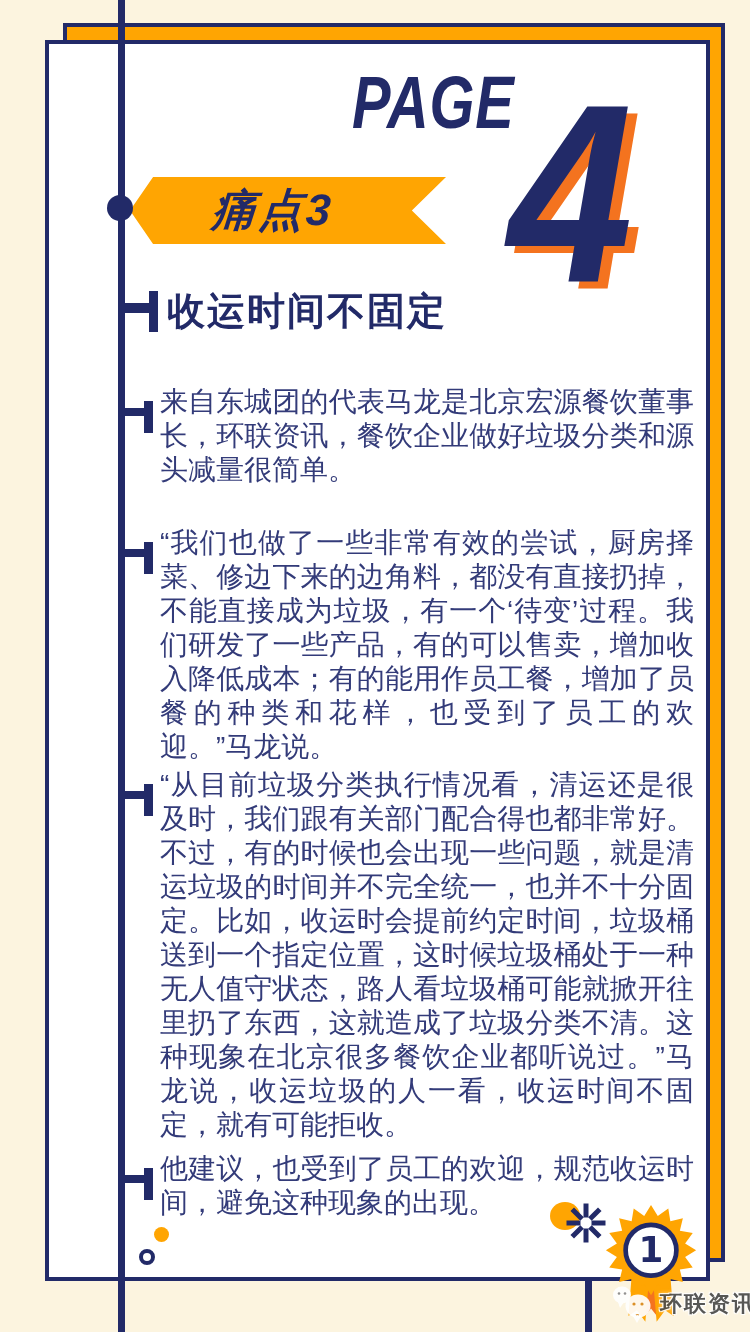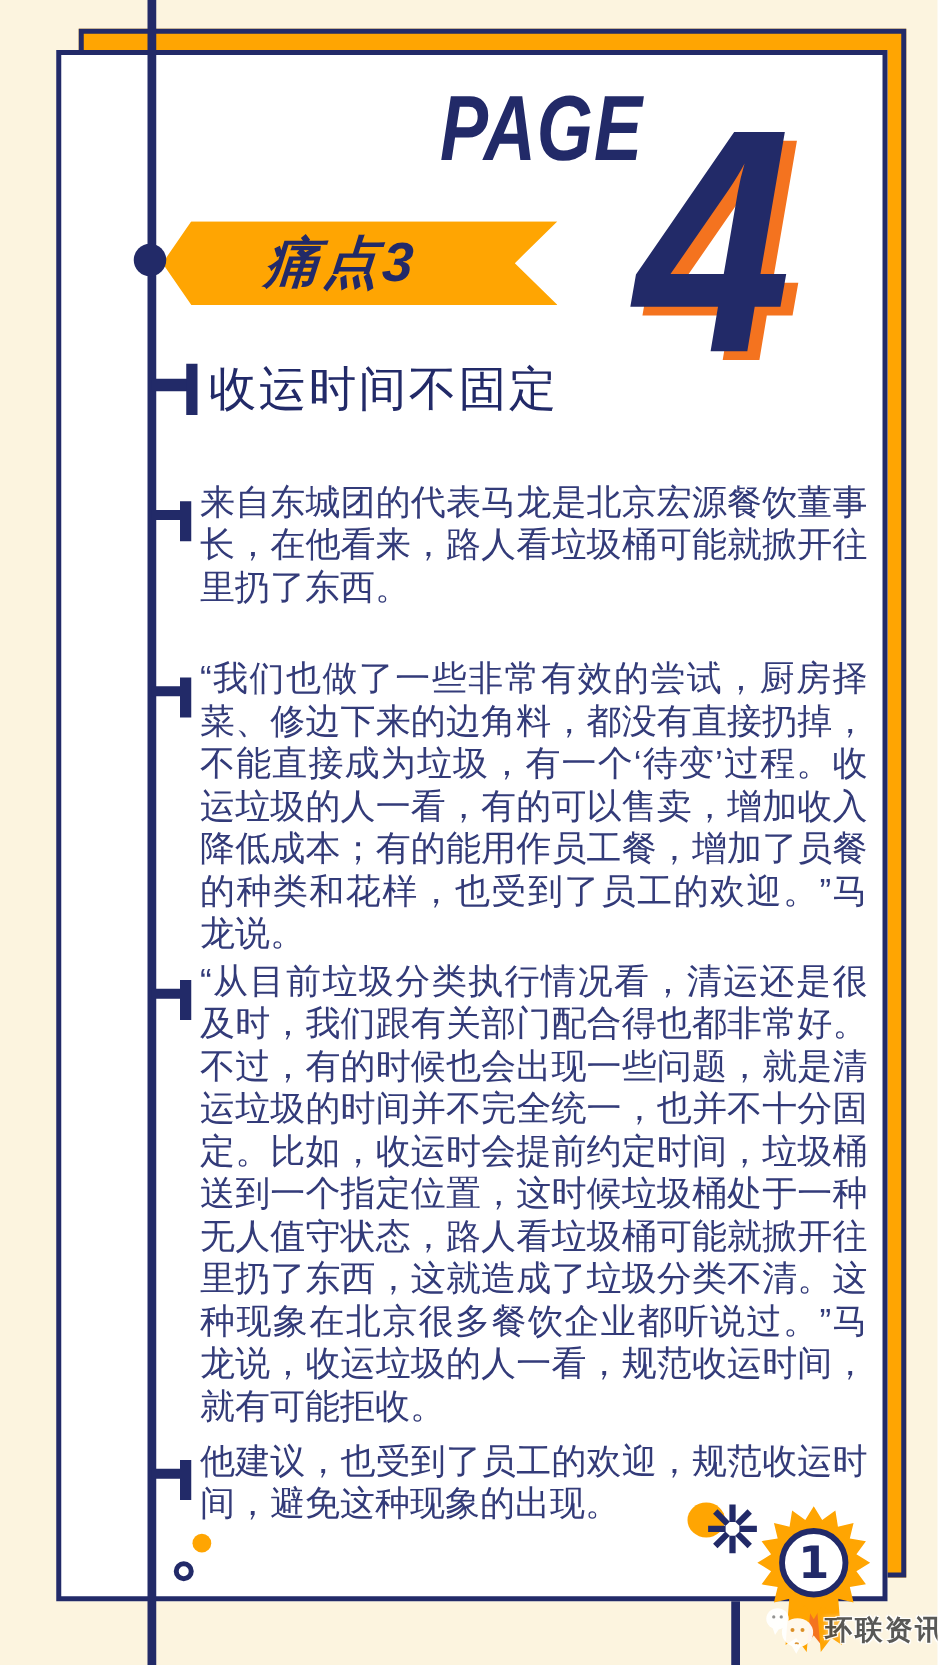--- a/index.html
+++ b/index.html
@@ -42,21 +42,21 @@
   .ribbon span{
     color:#222A68;font-size:44px;font-weight:bold;font-style:italic;
     letter-spacing:3px;padding-right:30px;transform:skewX(-4deg);
   }
   .nav-dot{left:107px;top:195px;width:26px;height:26px;border-radius:50%;background:#222A68;z-index:6;}
   
   .h-marker-bar{left:121px;top:303px;width:34px;height:10px;background:#222A68;z-index:5;}
   .h-marker-tick{left:149px;top:291px;width:9px;height:41px;background:#222A68;z-index:5;}
   .heading{
     left:167px;top:286px;width:520px;z-index:5;color:#222A68;
-    font-size:38px;font-weight:normal;letter-spacing:2px;white-space:nowrap;
+    font-size:38px;font-weight:bold;letter-spacing:2px;white-space:nowrap;
   }
   
   .para{width:534px;left:160px;z-index:5;color:#333B79;
     font-size:28px;line-height:34px;text-align:justify;text-justify:inter-ideograph;margin:0;}
   .p-bar{width:28px;height:8px;left:121px;background:#222A68;z-index:5;}
   .p-tick{width:9px;height:32px;left:144px;background:#222A68;z-index:5;}
   
   .orange-dot{left:154px;top:1227px;width:15px;height:15px;border-radius:50%;background:#FFA502;z-index:5;}
   .ring-circle{left:139px;top:1249px;width:8px;height:8px;border:4px solid #222A68;border-radius:50%;background:#fff;z-index:5;}
   .spinner{left:545px;top:1196px;z-index:5;}
@@ -83,29 +83,29 @@
   <span>痛点3</span>
 </div>
 <div class="abs nav-dot"></div>
 
 <div class="abs h-marker-bar"></div>
 <div class="abs h-marker-tick"></div>
 <div class="abs heading">收运时间不固定</div>
 
 <div class="abs p-bar" style="top:408px"></div>
 <div class="abs p-tick" style="top:401px"></div>
-<p class="abs para" style="top:385px">来自东城团的代表马龙是北京宏源餐饮董事长，在他看来，路人看垃圾桶可能就掀开往里扔了东西。</p>
+<p class="abs para" style="top:385px">来自东城团的代表马龙是北京宏源餐饮董事长，环联资讯，餐饮企业做好垃圾分类和源头减量很简单。</p>
 
 <div class="abs p-bar" style="top:549px"></div>
 <div class="abs p-tick" style="top:542px"></div>
-<p class="abs para" style="top:526px">“我们也做了一些非常有效的尝试，厨房择菜、修边下来的边角料，都没有直接扔掉，不能直接成为垃圾，有一个‘待变’过程。收运垃圾的人一看，有的可以售卖，增加收入降低成本；有的能用作员工餐，增加了员餐的种类和花样，也受到了员工的欢迎。”马龙说。</p>
+<p class="abs para" style="top:526px">“我们也做了一些非常有效的尝试，厨房择菜、修边下来的边角料，都没有直接扔掉，不能直接成为垃圾，有一个‘待变’过程。我们研发了一些产品，有的可以售卖，增加收入降低成本；有的能用作员工餐，增加了员餐的种类和花样，也受到了员工的欢迎。”马龙说。</p>
 
 <div class="abs p-bar" style="top:791px"></div>
 <div class="abs p-tick" style="top:784px"></div>
-<p class="abs para" style="top:768px">“从目前垃圾分类执行情况看，清运还是很及时，我们跟有关部门配合得也都非常好。不过，有的时候也会出现一些问题，就是清运垃圾的时间并不完全统一，也并不十分固定。比如，收运时会提前约定时间，垃圾桶送到一个指定位置，这时候垃圾桶处于一种无人值守状态，路人看垃圾桶可能就掀开往里扔了东西，这就造成了垃圾分类不清。这种现象在北京很多餐饮企业都听说过。”马龙说，收运垃圾的人一看，规范收运时间，就有可能拒收。</p>
+<p class="abs para" style="top:768px">“从目前垃圾分类执行情况看，清运还是很及时，我们跟有关部门配合得也都非常好。不过，有的时候也会出现一些问题，就是清运垃圾的时间并不完全统一，也并不十分固定。比如，收运时会提前约定时间，垃圾桶送到一个指定位置，这时候垃圾桶处于一种无人值守状态，路人看垃圾桶可能就掀开往里扔了东西，这就造成了垃圾分类不清。这种现象在北京很多餐饮企业都听说过。”马龙说，收运垃圾的人一看，收运时间不固定，就有可能拒收。</p>
 
 <div class="abs p-bar" style="top:1175px"></div>
 <div class="abs p-tick" style="top:1168px"></div>
 <p class="abs para" style="top:1152px">他建议，也受到了员工的欢迎，规范收运时间，避免这种现象的出现。</p>
 
 <div class="abs orange-dot"></div>
 <div class="abs ring-circle"></div>
 
 <svg class="abs spinner" width="62" height="58" viewBox="0 0 62 58">
   <ellipse cx="20" cy="20" rx="15" ry="14" fill="#FFA502"></ellipse>

